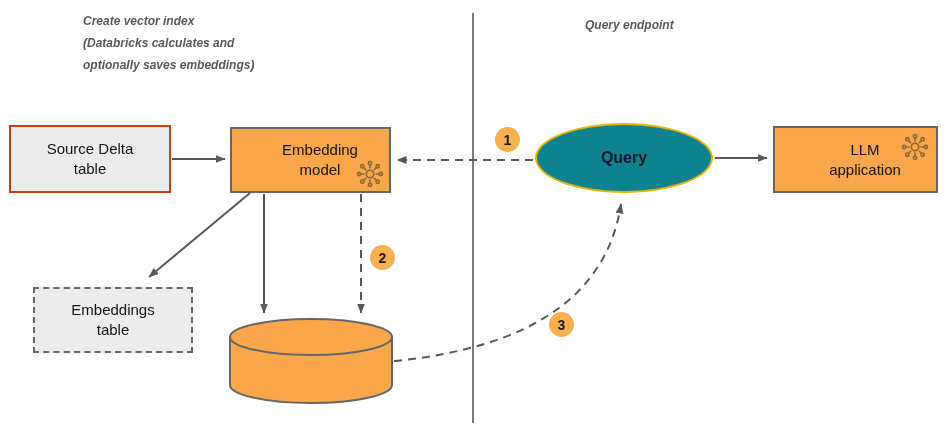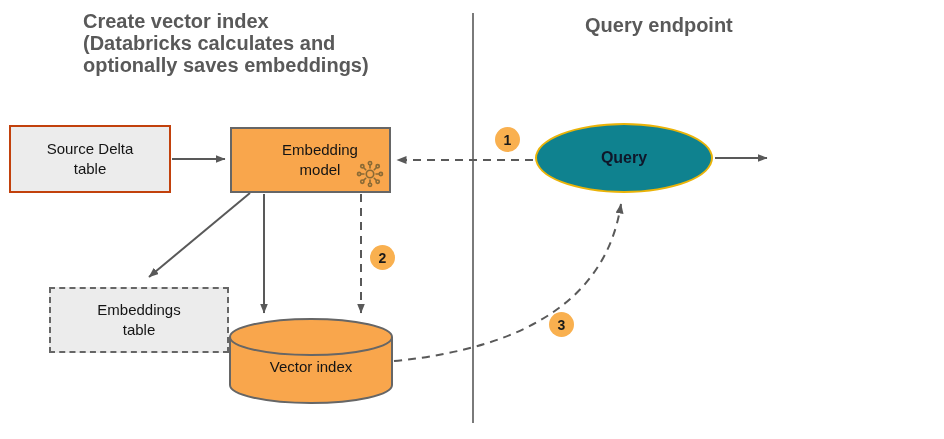--- a/index.html
+++ b/index.html
@@ -4,36 +4,36 @@
 <style>
   html,body{margin:0;padding:0;background:#ffffff;}
   .canvas{
     position:relative;width:944px;height:439px;background:#ffffff;overflow:hidden;
     font-family:"Liberation Sans", sans-serif;
   }
   .connectors{position:absolute;left:0;top:0;width:944px;height:439px;}
   .stroke{stroke:#595959;stroke-width:2;fill:none;}
   .dash{stroke-dasharray:8 6;}
   .title{
-    position:absolute;font-weight:bold;font-size:20px;line-height:22px;
-    color:#595959;white-space:pre-line;
+    position:absolute;font-weight:bold;font-size:12px;line-height:22px;
+    color:#595959;white-space:pre-line;font-style:italic;
   }
   .title.left{left:83px;top:10px;}
   .title.right{left:585px;top:14px;}
   .box{
     position:absolute;box-sizing:border-box;display:flex;align-items:center;justify-content:center;
     text-align:center;font-size:15px;line-height:20px;color:#141414;white-space:pre-line;
   }
   .box .lbl{white-space:pre-line;}
   .gray{background:#ececec;border:2px solid #c2410c;}
   .gray.dashed{border:2px dashed #666666;}
   .orange{background:#f9a64c;border:2px solid #666666;padding-left:19px;}
   #source{left:9px;top:125px;width:162px;height:68px;}
   #embed{left:230px;top:127px;width:161px;height:66px;}
-  #embtable{left:33px;top:287px;width:180px;height:66px;margin-left:16px;}
+  #embtable{left:33px;top:287px;width:160px;height:66px;}
   #llm{left:773px;top:126px;width:165px;height:67px;}
   .ellipse{
     position:absolute;left:535px;top:123px;width:178px;height:70px;box-sizing:border-box;
     border-radius:50%;background:#0f828f;border:2px solid #eab308;
     display:flex;align-items:center;justify-content:center;
     color:#0f172a;font-weight:bold;font-size:16px;
   }
   .cyl-label{
     position:absolute;left:230px;top:358px;width:162px;text-align:center;
     font-size:15px;color:#141414;
@@ -121,24 +121,30 @@
     <svg class="model-icon" viewBox="0 0 24 24">
         <use href="#icon-model"></use>
       </svg>
   </div>
 
   <div class="box gray dashed" id="embtable">
     <span class="lbl">Embeddings
 table</span>
   </div>
 
-  <div class="cyl-label">Vector index</div>
 
   <div class="ellipse">
     <span>Query</span>
   </div>
 
+  <div class="box orange" id="llm">
+    <span class="lbl">LLM
+application</span>
+    <svg class="model-icon" viewBox="0 0 24 24">
+        <use href="#icon-model"></use>
+      </svg>
+  </div>
 
   <div class="badge" id="b1">1</div>
   <div class="badge" id="b2">2</div>
   <div class="badge" id="b3">3</div>
 
 </div>
 
 </body></html>

